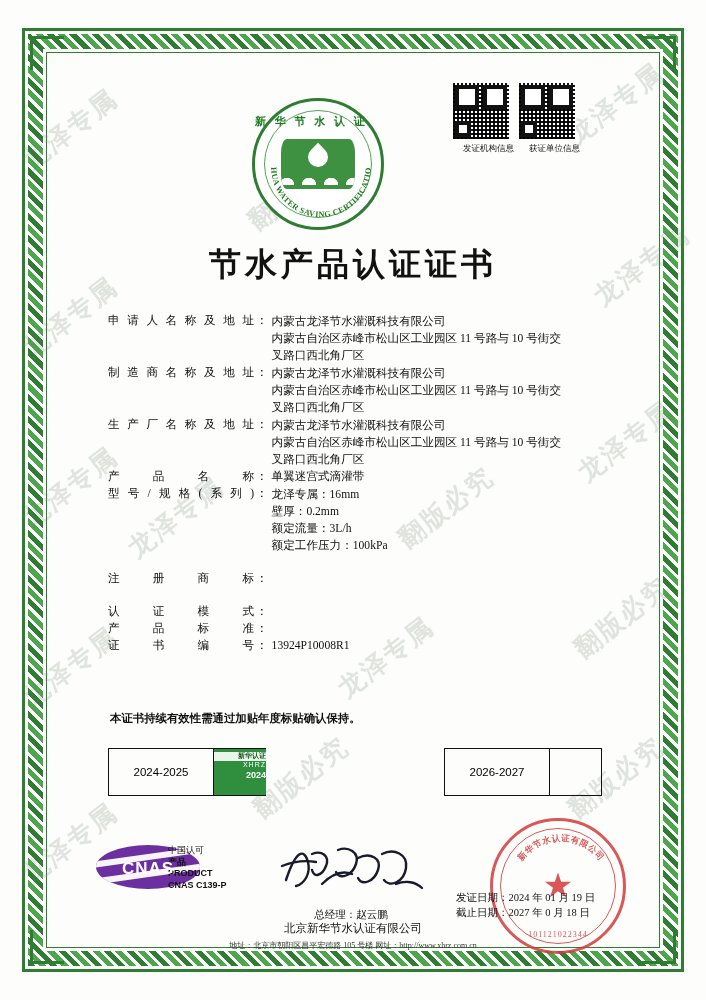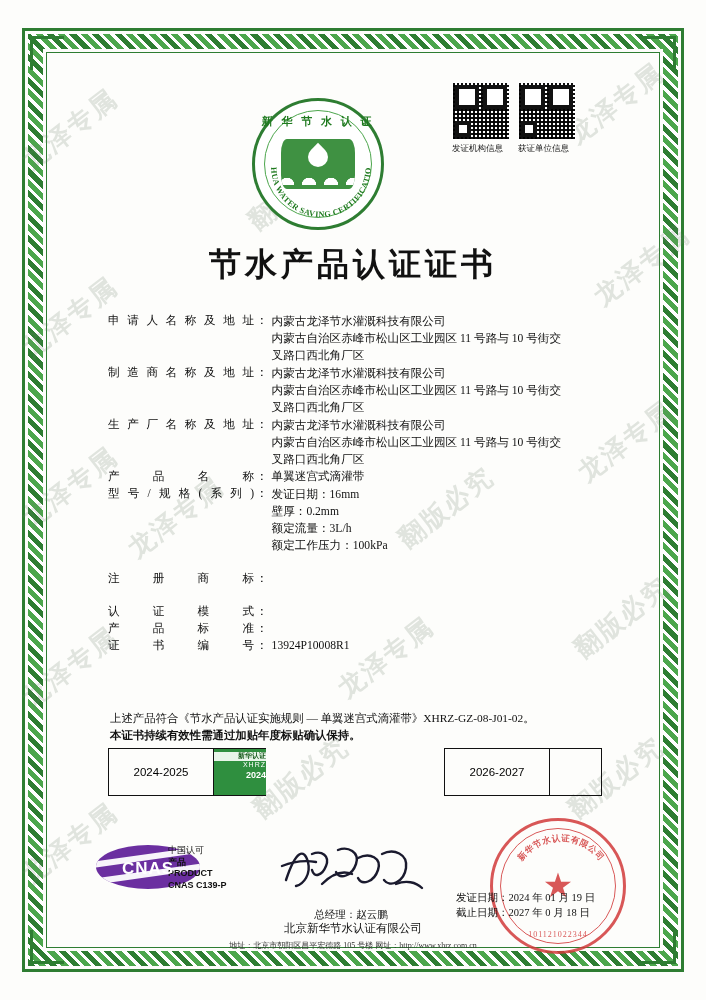--- a/index.html
+++ b/index.html
@@ -81,21 +81,20 @@
   }
   .logo-ring-inner {
     position: absolute;
     left: 9px; top: 9px; right: 9px; bottom: 9px;
     border-radius: 50%;
     border: 1px solid #4ca64c;
   }
   .logo-top-text {
     position: absolute;
     top: 13px; left: 0; width: 100%;
-    text-align: center;
     font-size: 11px;
     color: #1f7a1f;
     font-weight: bold;
     letter-spacing: 3px;
   }
   .logo-center {
     position: absolute;
     left: 50%; top: 50%;
     transform: translate(-50%, -50%);
     width: 74px; height: 50px;
@@ -155,21 +154,21 @@
     left: 2px; bottom: 2px;
     width: 16px; height: 16px;
     border: 4px solid #111;
     background: #fff;
     box-shadow: inset 0 0 0 2px #fff;
   }
   .qr-caption {
     margin-top: 3px;
     font-size: 8.5px;
     color: #222;
-    text-align: left;
+    text-align: right;
     width: 62px;
     font-family: "Liberation Sans", sans-serif;
   }
 
   
   .cert-title {
     position: absolute;
     left: 0; top: 243px;
     width: 706px;
     text-align: center;
@@ -478,21 +477,21 @@
         <div class="flabel">产 品 名 称</div>
         <div class="fcolon">：</div>
         <div class="fvalue">
           <span class="ln">单翼迷宫式滴灌带</span>
         </div>
       </div>
       <div class="frow">
         <div class="flabel">型号/规格(系列)</div>
         <div class="fcolon">：</div>
         <div class="fvalue spec-list">
-          <span class="ln">发证日期：16mm</span>
+          <span class="ln">龙泽专属：16mm</span>
           <span class="ln">壁厚：0.2mm</span>
           <span class="ln">额定流量：3L/h</span>
           <span class="ln">额定工作压力：100kPa</span>
         </div>
       </div>
       <div class="gap-row"></div>
       <div class="frow">
         <div class="flabel">注 册 商 标</div>
         <div class="fcolon">：</div>
         <div class="fvalue">
@@ -511,21 +510,20 @@
       <div class="frow">
         <div class="flabel">证 书 编 号</div>
         <div class="fcolon">：</div>
         <div class="fvalue">
           <span class="ln">13924P10008R1</span>
         </div>
       </div>
     </div>
 
   <div class="statement">
-    <div>上述产品符合《节水产品认证实施规则 — 单翼迷宫式滴灌带》XHRZ-GZ-08-J01-02。</div>
     <div class="bold">本证书持续有效性需通过加贴年度标贴确认保持。</div>
   </div>
 
   <div class="year-boxes" id="year-boxes">
       <div class="ybox">
         <div class="ylabel">2024-2025</div>
         <div class="ystub">
           <div class="sticker">
             <span class="s1">新华认证</span>
             <span class="s2">XHRZ</span>

